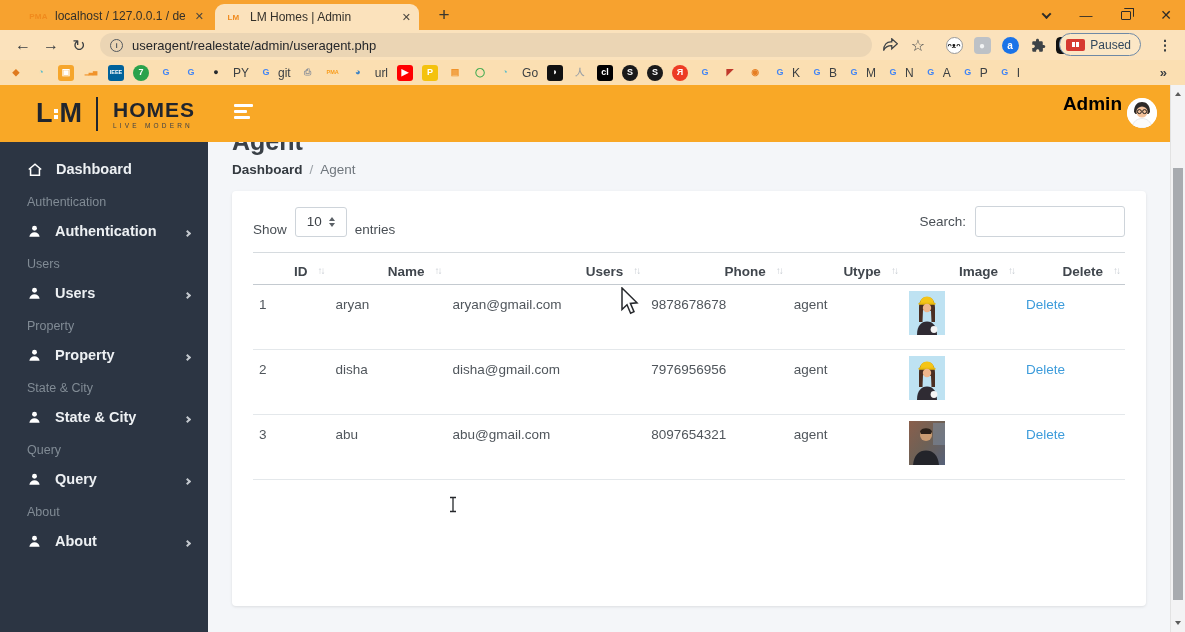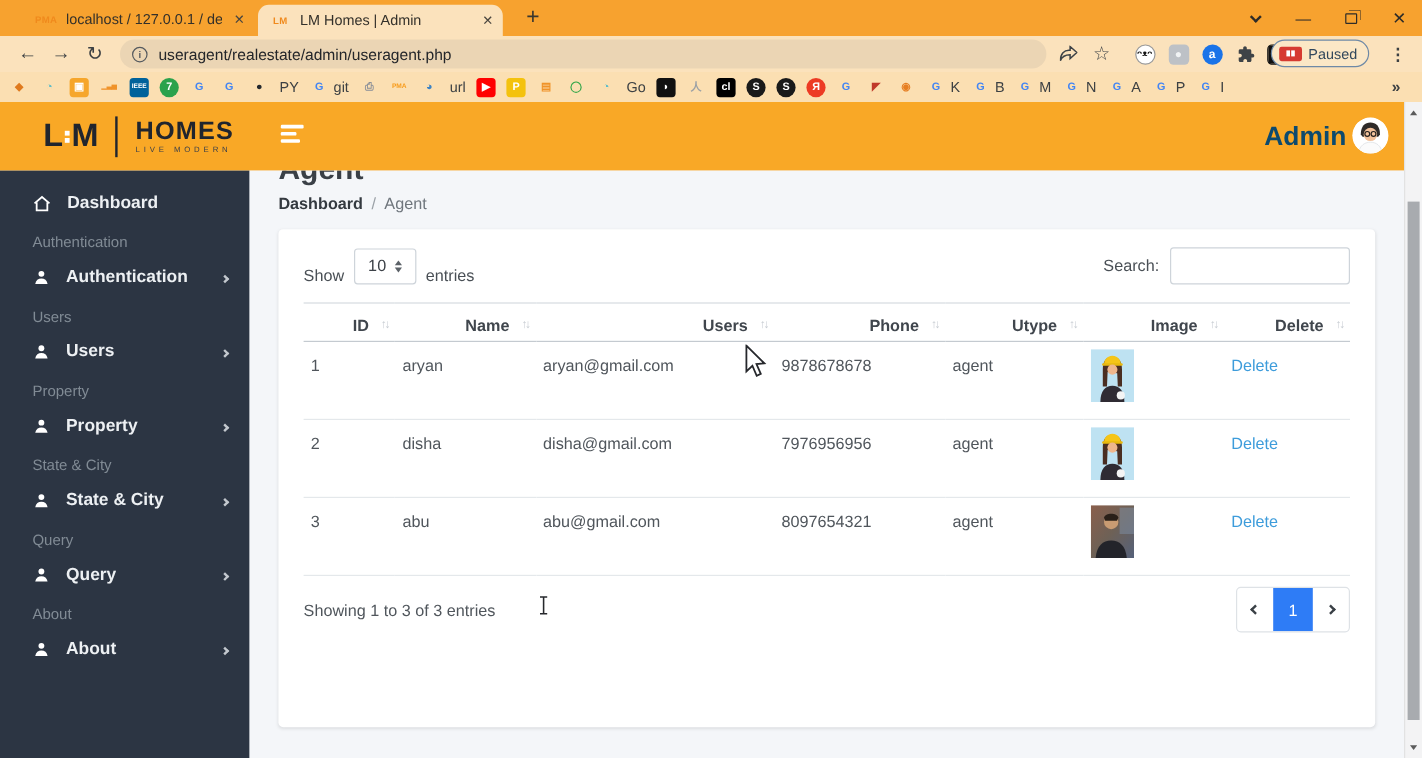--- a/index.html
+++ b/index.html
@@ -48,21 +48,21 @@
   .logo { display:flex; align-items:center; gap:9px; margin-left:36px; }
   .logo-mark { font-size:27px; font-weight:bold; color:#20252E; letter-spacing:-1px; display:flex; align-items:center; }
   .logo-colon { display:inline-flex; flex-direction:column; gap:2px; margin:0 2px; }
   .logo-colon i { width:4px; height:4px; background:#fff; display:block; }
   .logo-div { width:2px; height:34px; background:#20252E; margin:0 6px; }
   .logo-name { font-size:21px; font-weight:bold; color:#20252E; letter-spacing:1px; line-height:1; }
   .logo-tag { font-size:6.5px; letter-spacing:3.2px; color:#3A3F49; margin-top:2px; }
   .hamburger { position:absolute; left:234px; top:19px; display:flex; flex-direction:column; gap:3.5px; }
   .hamburger i { height:2.6px; background:#fff; border-radius:1px; display:block; }
   .hamburger i:nth-child(1){ width:19px; } .hamburger i:nth-child(2){ width:13px; } .hamburger i:nth-child(3){ width:16px; }
-  .admin-label { position:absolute; right:48px; top:16px; font-size:22px; font-weight:bold; color:#0c4a6e; }
+  .admin-label { position:absolute; right:48px; top:8px; font-size:19px; font-weight:bold; color:#000000; }
   .avatar { position:absolute; right:13px; top:13px; width:30px; height:30px; border-radius:50%; overflow:hidden; background:#fff; }
 
   .sidebar { position:absolute; left:0; top:57px; width:208px; height:490px; background:#2C3543; padding-top:10px; }
   .nav-label { color:#818B95; font-size:12.5px; padding:9px 16px 5px 27px; }
   .nav-item { display:flex; align-items:center; gap:13px; color:#EDF0F3; font-size:14.5px; font-weight:bold; padding:9px 18px 9px 27px; cursor:default; }
   .nav-item .nv-chev { margin-left:auto; color:#C3C8CE; }
   .nav-item .nv-chev .chev { width:5px; height:5px; border-width:2px; }
 
   .main { position:absolute; left:208px; top:57px; width:962px; height:490px; background:#F4F6F9; overflow:hidden; padding:0 24px; }
   .page-title { font-size:25px; font-weight:bold; color:#3A4047; margin-top:-15px; }
@@ -507,32 +507,20 @@
                     <circle cx="17" cy="14" r="6" fill="#C99B72"></circle>
                     <path d="M11 10.5c1-4.5 11-4.5 12 0l-1.2 2.5H12z" fill="#2A2019"></path>
                     <path d="M4 44c1-10 6-14.5 13-14.5S29 34 30 44z" fill="#23242A"></path>
                   </svg>
                 </td>
                 <td><a class="del-link">Delete</a></td>
               </tr>
             </tbody>
           </table>
 
-          <div class="table-footer">
-            <div class="tf-info">Showing 1 to 3 of 3 entries</div>
-            <div class="pager">
-              <div class="pg-btn">
-                  <span class="chev left"></span>
-                </div>
-              <div class="pg-page">1</div>
-              <div class="pg-btn">
-                  <span class="chev right"></span>
-                </div>
-            </div>
-          </div>
         </div>
       </div>
     </div>
 
     <div class="scrollbar">
       <div class="sb-arrow" style="top:2px;">
           <span class="tri-up" style="border-bottom-color:#5b5b5b;"></span>
         </div>
       <div class="sb-thumb"></div>
       <div class="sb-arrow" style="bottom:2px;">

